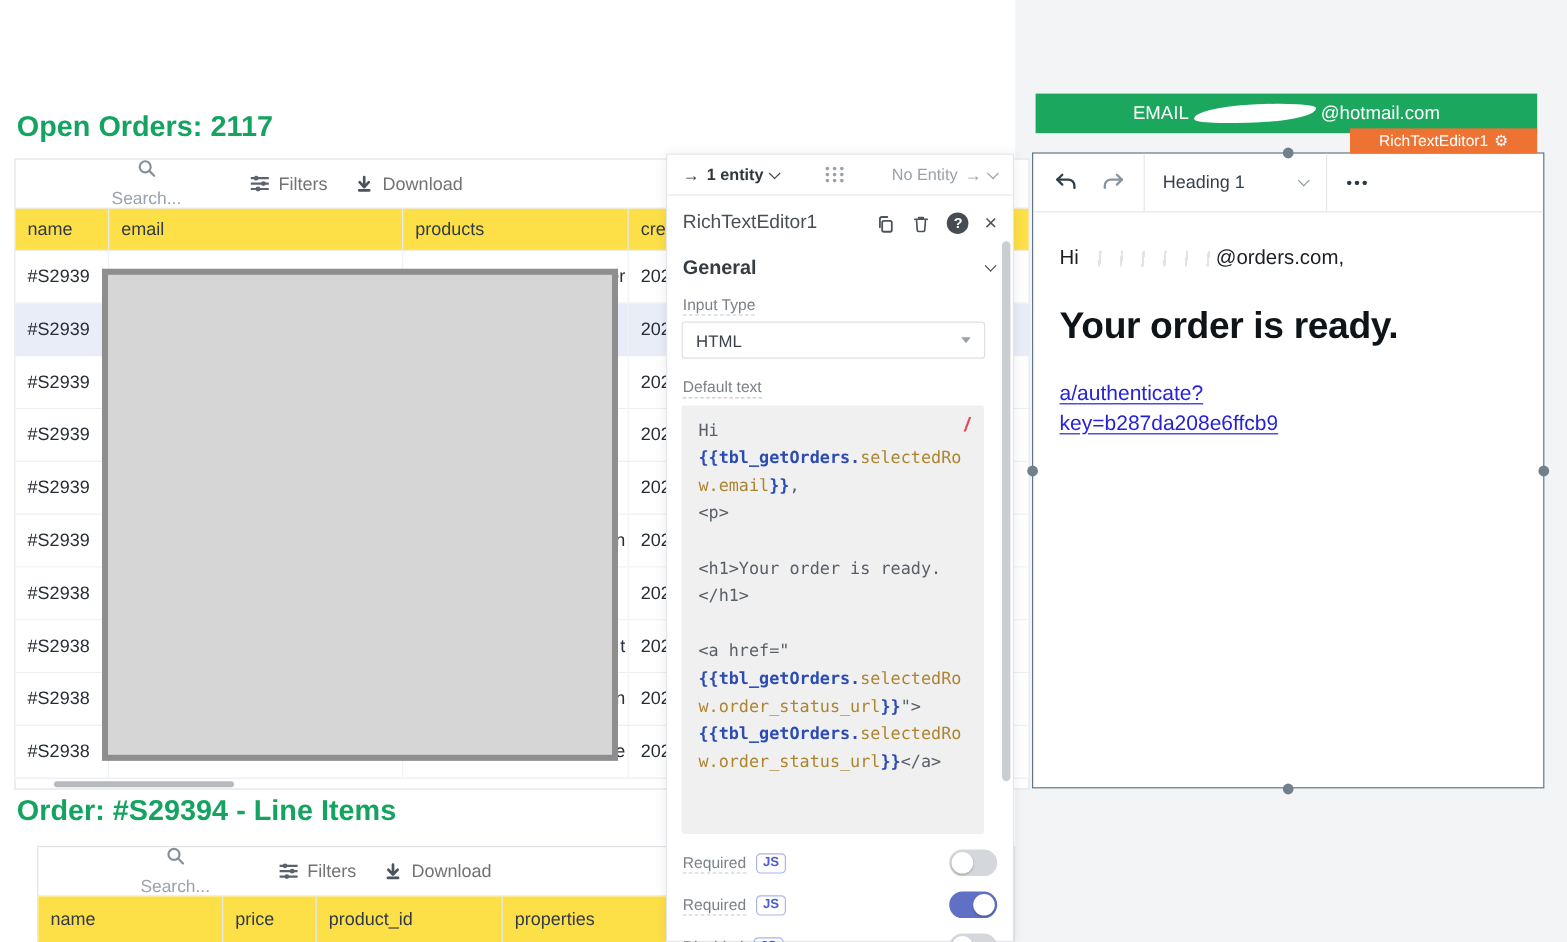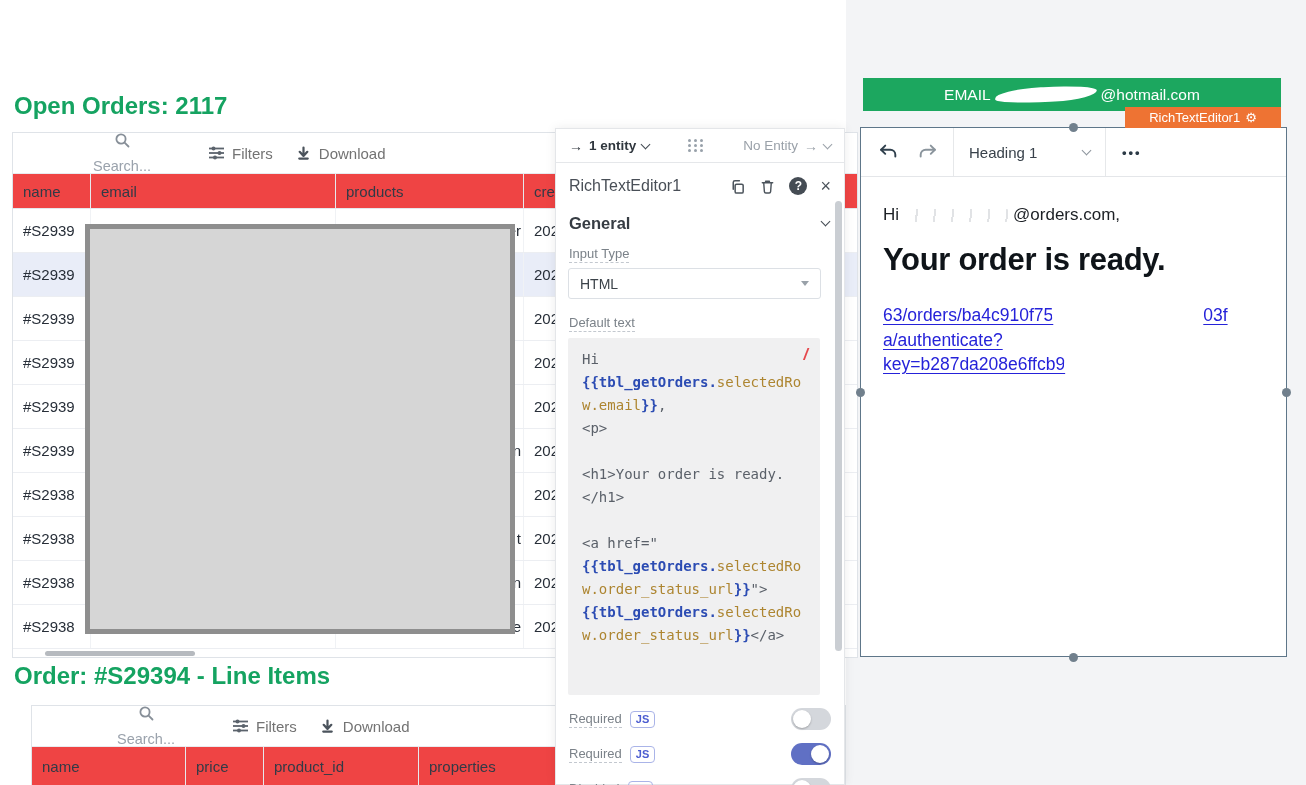--- a/index.html
+++ b/index.html
@@ -17,21 +17,21 @@
   
   .tbl{position:absolute;background:#fff;border:1px solid #dfe3e8;z-index:1;box-sizing:border-box;}
   #orders-table{left:12px;top:132px;width:846px;height:526px;}
   #lineitems-table{left:31px;top:705px;width:815px;height:80px;}
   .tbl-toolbar{height:41px;display:flex;align-items:center;border-bottom:1px solid #e8ebef;box-sizing:border-box;}
   #orders-table .tbl-toolbar{padding-left:23px;}
   #lineitems-table .tbl-toolbar{padding-left:28px;}
   .search-group{display:flex;align-items:center;gap:9px;width:172px;flex-direction:column;}
   .search-placeholder{color:#9aa2ac;font-size:14.5px;}
   .toolbar-btn{display:flex;align-items:center;gap:7px;color:#737373;font-size:15px;margin-right:22px;cursor:pointer;}
-  .thead{display:flex;background:#ef4444;border-bottom:1px solid #e4e7ec;box-sizing:border-box;}
+  .thead{display:flex;background:#fde047;border-bottom:1px solid #e4e7ec;box-sizing:border-box;}
   #orders-table .thead{height:35px;}
   #lineitems-table .thead{height:39px;}
   .th{display:flex;align-items:center;padding-left:10px;font-size:15px;color:#323a46;font-weight:500;
       border-right:1px solid #e6e9ed;box-sizing:border-box;overflow:hidden;white-space:nowrap;}
   .th:last-child{border-right:none;}
   .row{display:flex;height:44px;border-bottom:1px solid #eceef2;box-sizing:border-box;background:#fff;}
   .row.selected{background:var(--selected-row);}
   .cell{display:flex;align-items:center;padding-left:10px;font-size:15px;color:#272e38;
         border-right:1px solid #f0f2f5;box-sizing:border-box;overflow:hidden;white-space:nowrap;}
   .cell:last-child{border-right:none;}
@@ -115,21 +115,21 @@
   .v-div{width:1px;background:#e6e8ea;}
   .format-select{width:151px;display:flex;align-items:center;justify-content:space-between;padding:0 15px;box-sizing:border-box;cursor:pointer;}
   .format-value{font-size:15px;color:#39424b;}
   .chev-sm{display:inline-block;width:6px;height:6px;border-right:1.6px solid #8d959d;border-bottom:1.6px solid #8d959d;transform:rotate(45deg);margin-top:-3px;}
   .rte-more{padding:0 16px;font-size:13px;font-weight:700;letter-spacing:2px;color:#2c3a46;}
 
   .rte-content{position:absolute;left:0;top:49px;right:0;bottom:22px;padding:20px 22px;box-sizing:border-box;cursor:text;overflow:hidden;}
   .greet-line{display:flex;align-items:center;font-size:17px;color:#1b1f24;margin-top:8px;}
   .greet-scribble{width:112px;height:13px;margin:0 1px;
      background:repeating-linear-gradient(95deg,#ffffff 0 16px,#dcdee1 16px 18px);opacity:.85;border-radius:6px;}
-  .rte-h1{margin-top:17px;font-size:31px;font-weight:700;letter-spacing:-.3px;color:#0f1419;}
+  .rte-h1{margin-top:29px;font-size:31px;font-weight:700;letter-spacing:-.3px;color:#0f1419;}
   .link-block{margin-top:25px;}
   .link-line{font-size:17.5px;line-height:24.5px;color:var(--link-blue);text-decoration:underline;
              text-underline-offset:3px;white-space:nowrap;cursor:pointer;}
   .link-redact{display:inline-block;height:16px;vertical-align:middle;margin:0 1px;background:#fff;
                border-radius:8px 12px 9px 11px;box-shadow:0 0 0 2px #fff;transform:rotate(-.6deg);}
   .rte-footer{position:absolute;left:0;right:0;bottom:0;height:22px;border-top:1px solid #e5e7ea;display:flex;
               align-items:center;padding-left:13px;font-size:12px;color:#707780;background:#fff;}
 
   
   .handle{position:absolute;width:9px;height:9px;border-radius:50%;background:#71808d;z-index:6;cursor:grab;}
@@ -431,21 +431,20 @@
     </div>
 
     <div class="rte-content">
       <div class="greet-line">
         <span>Hi</span>
         <span class="greet-scribble"></span>
         <span>@orders.com,</span>
       </div>
       <div class="rte-h1">Your order is ready.</div>
       <div class="link-block">
-          <div class="link-line"><span>63/orders/ba4c910f75</span><span class="link-redact" style="width: 148px;"></span><span>03f</span></div>
           <div class="link-line"><span>a/authenticate?</span></div>
           <div class="link-line"><span>key=b287da208e6ffcb9</span><span class="link-redact" style="width: 178px;"></span></div>
         </div>
     </div>
 
   </div>
 
   <div class="handle" id="handle-top"></div>
   <div class="handle" id="handle-bottom"></div>
   <div class="handle" id="handle-left"></div>

